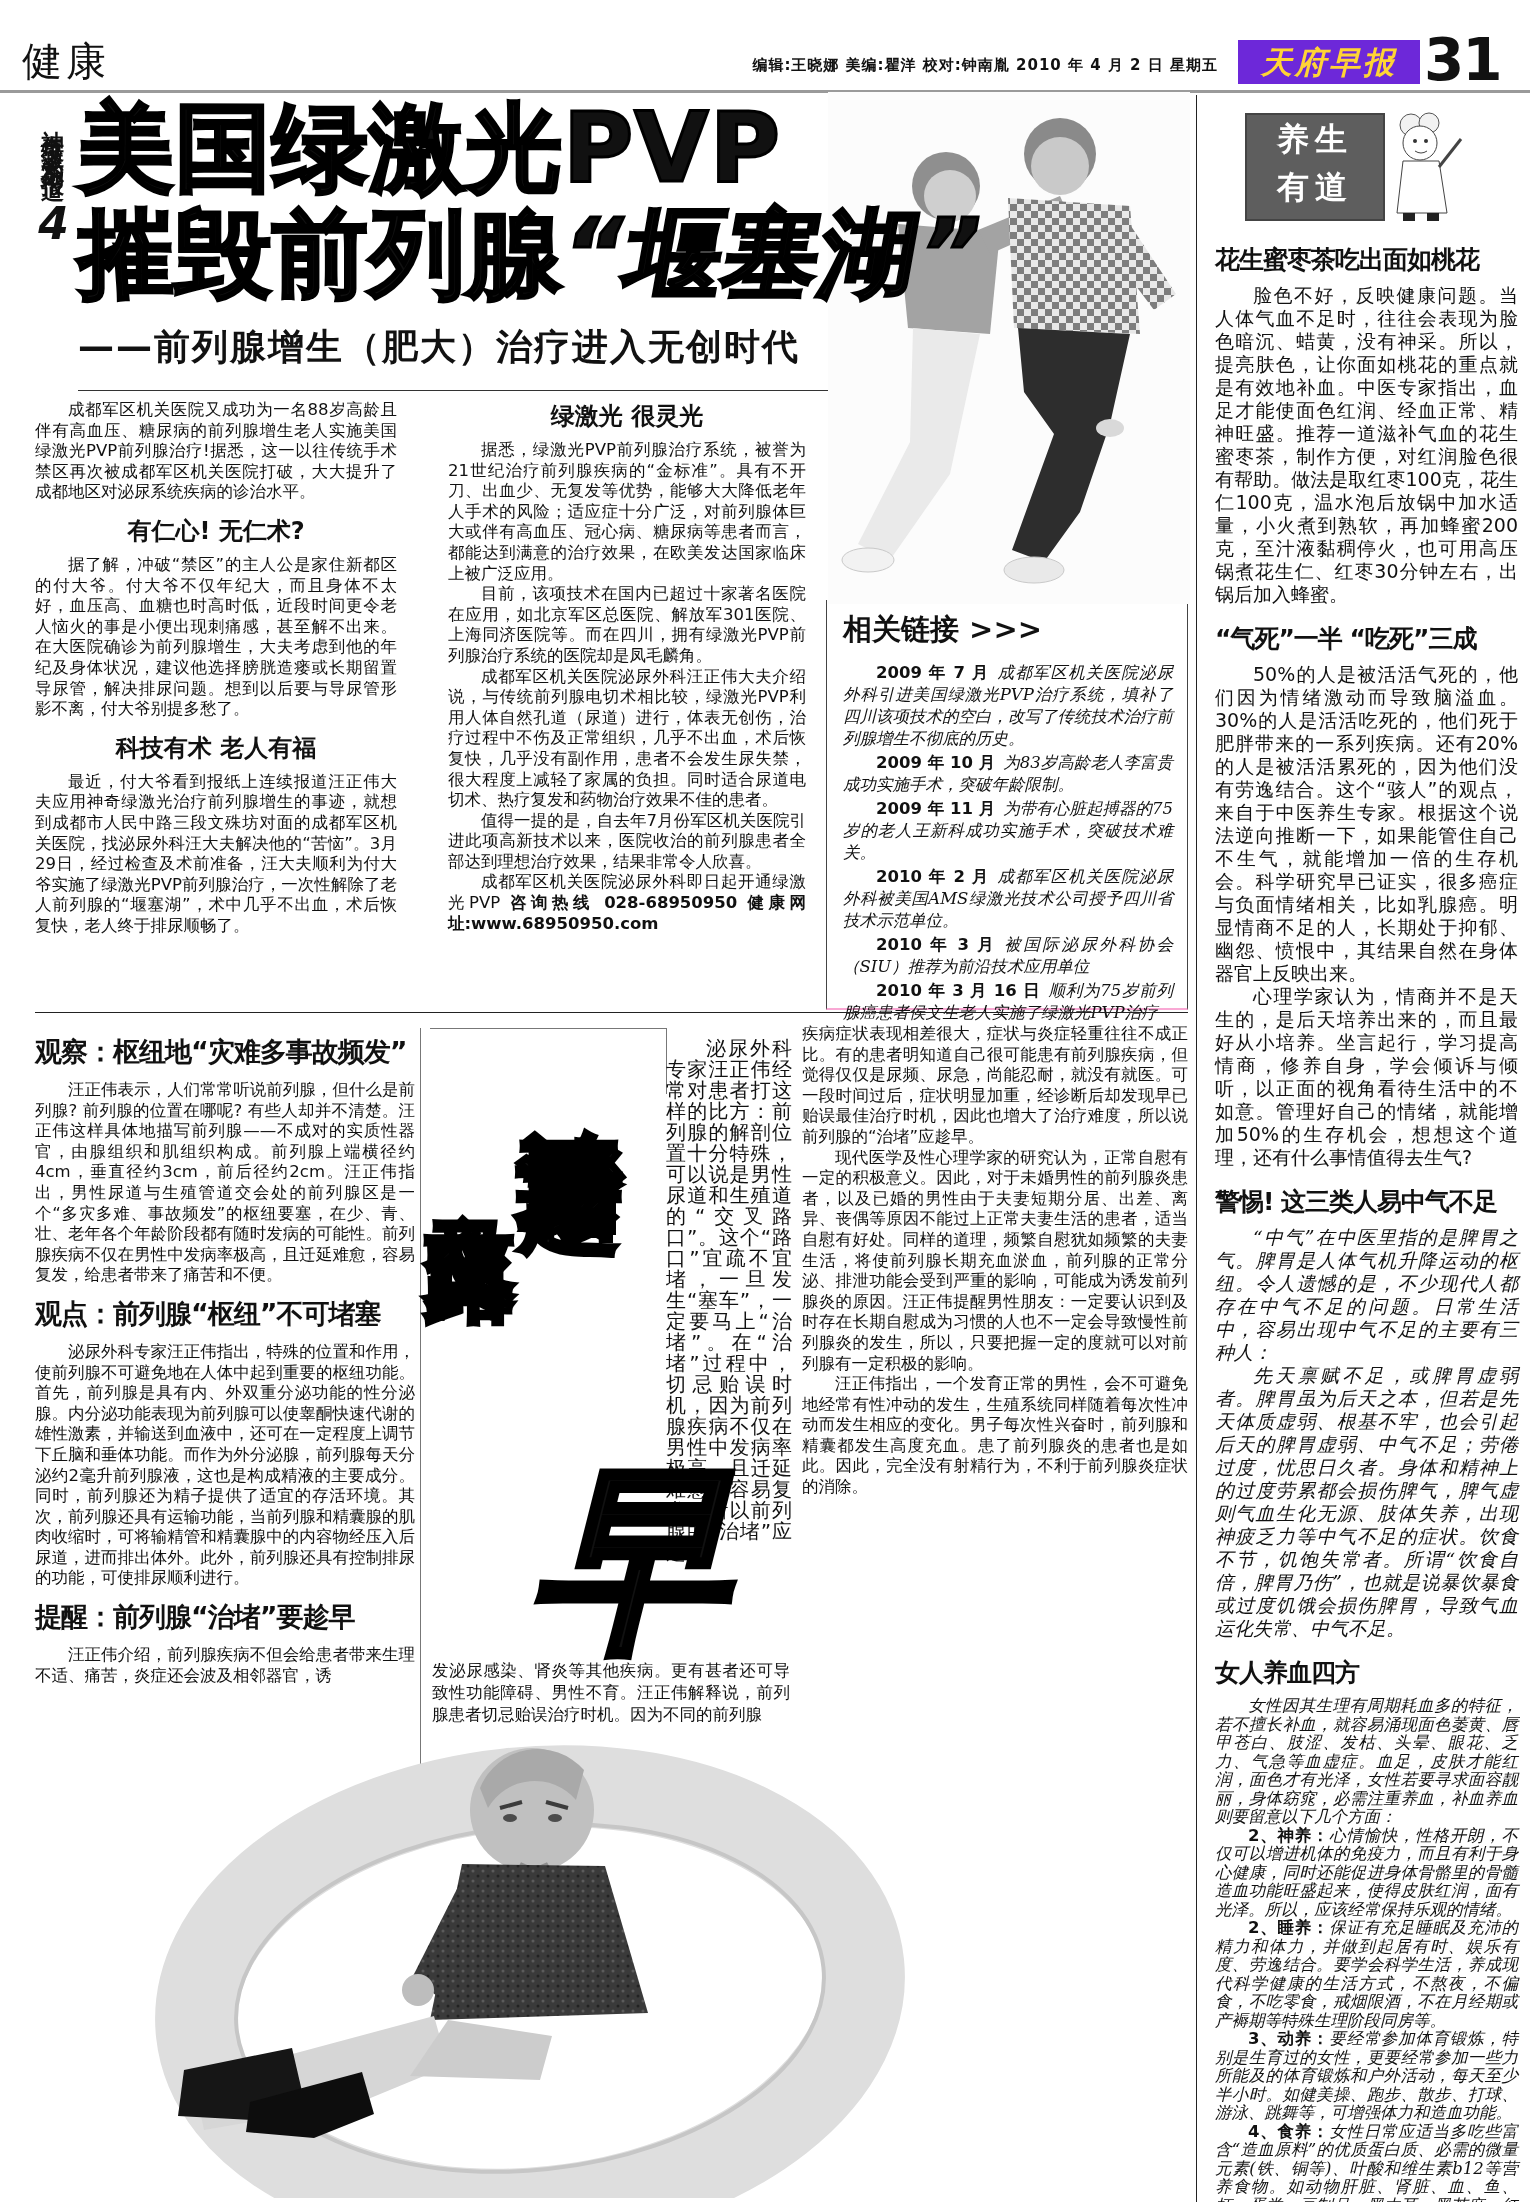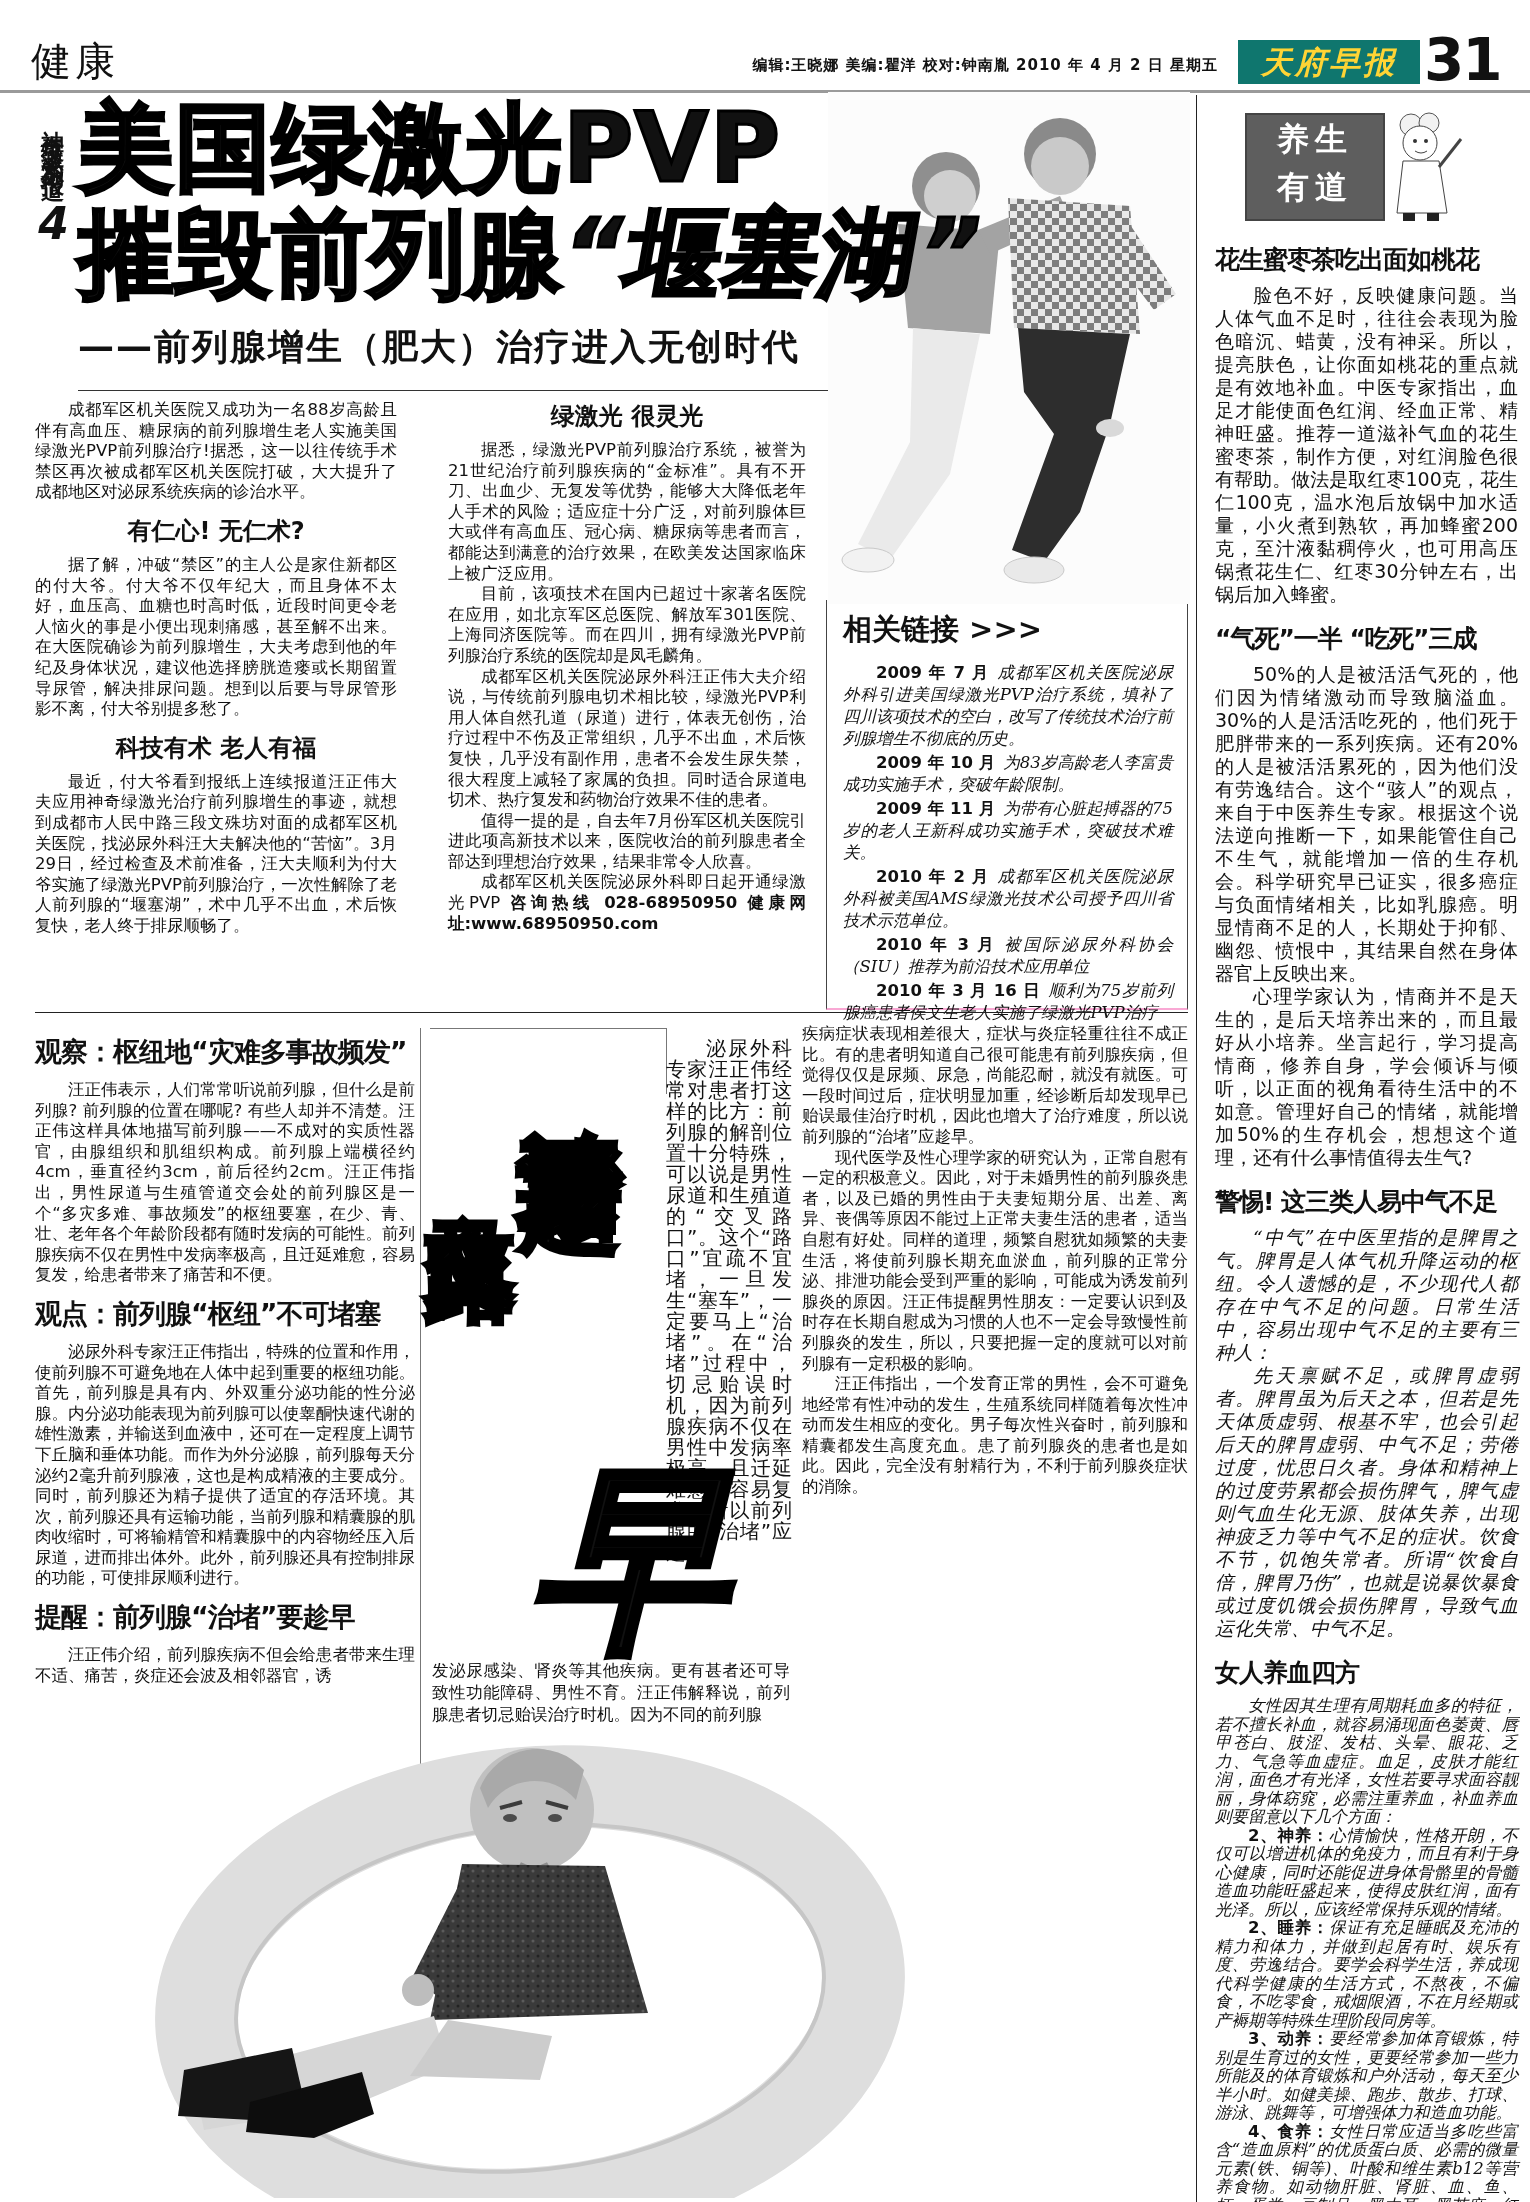--- a/index.html
+++ b/index.html
@@ -1,21 +1,21 @@
 <!DOCTYPE html>
 <html><head>
 <meta charset="utf-8">
 <style>
   html,body{margin:0;padding:0;background:#fff;}
   .page{position:relative;width:1530px;height:2202px;background:#fff;color:#111;
         font-family:"DejaVu Sans","Liberation Sans",sans-serif;overflow:hidden;}
   
-  .section-label{position:absolute;left:31px;top:34px;font-size:40px;font-weight:500;letter-spacing:4px;}
+  .section-label{position:absolute;left:22px;top:34px;font-size:40px;font-weight:500;letter-spacing:4px;}
   .credits{position:absolute;right:312px;top:56px;font-size:15px;font-weight:700;letter-spacing:1px;}
-  .masthead{position:absolute;left:1238px;top:40px;width:182px;height:44px;background:#0f766e;
+  .masthead{position:absolute;left:1238px;top:40px;width:182px;height:44px;background:#6d28d9;
             color:#ffd435;font-family:"DejaVu Serif","Liberation Serif",serif;font-weight:900;
             font-size:31px;line-height:44px;text-align:center;letter-spacing:3px;font-style:italic;}
   .pagenum{position:absolute;left:1424px;top:26px;font-size:58px;font-weight:900;letter-spacing:-2px;}
   .header-rule{position:absolute;left:0;top:90px;width:1530px;height:3px;background:#9a9a9a;}
   
   .series{position:absolute;left:28px;top:112px;height:340px;writing-mode:vertical-rl;text-orientation:upright;
           font-size:23px;font-weight:700;letter-spacing:6px;}
   .series .num{font-size:44px;font-weight:900;font-style:italic;letter-spacing:0;}
   
   .headline{position:absolute;left:78px;top:96px;width:1115px;z-index:6;}

